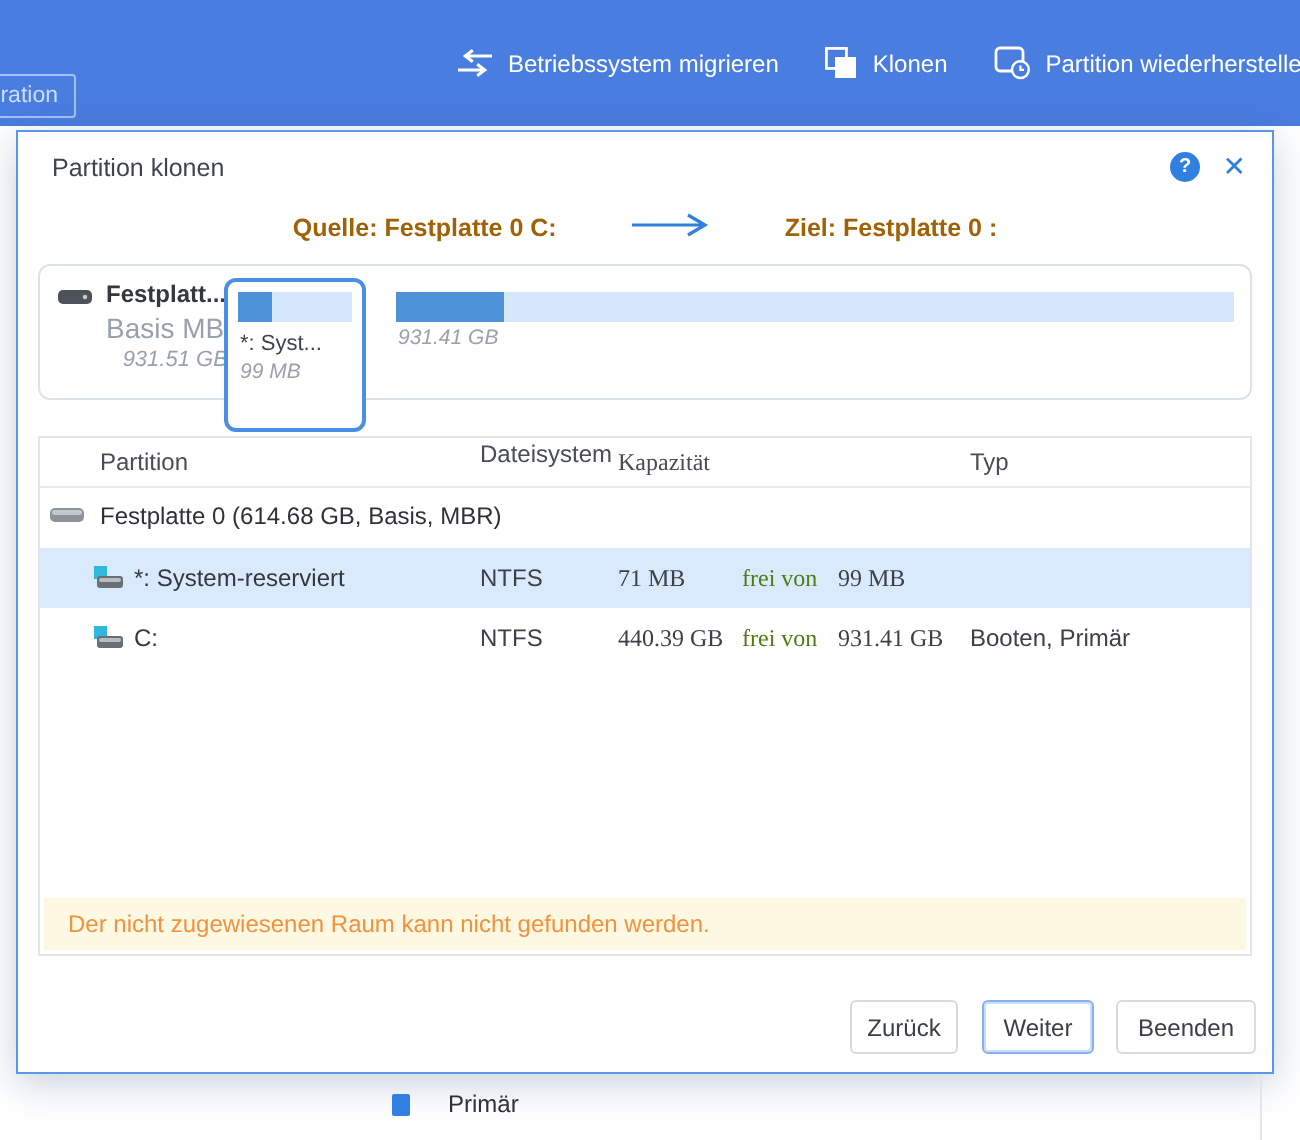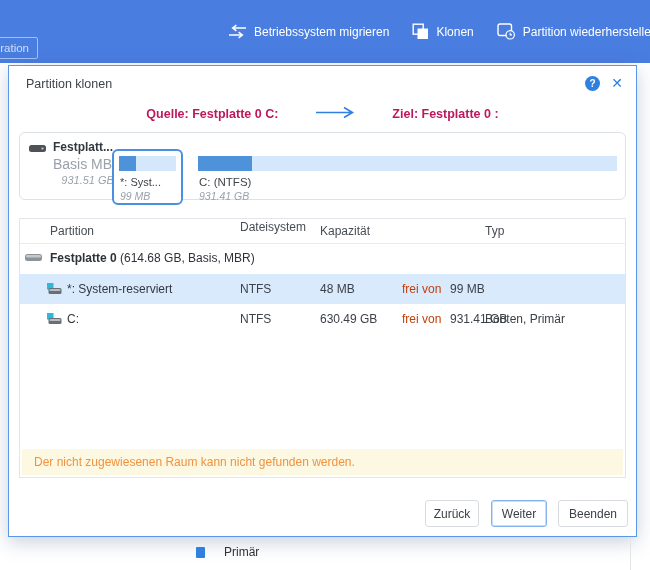--- a/index.html
+++ b/index.html
@@ -31,67 +31,67 @@
   .dlg-title { position:absolute; left:17px; top:11px; font-size:12.5px; color:#3f444c; }
   .help-btn { position:absolute; right:36px; top:10px; width:15px; height:15px;
               border-radius:50%; background:#2f80e0; color:#fff; font-size:10px;
               font-weight:bold; display:flex; align-items:center; justify-content:center;
               cursor:pointer; }
   .close-btn { position:absolute; right:13px; top:8px; color:#2f80e0; font-size:14px;
                font-weight:bold; cursor:pointer; line-height:18px; }
 
   .src-row { position:absolute; left:0; top:40px; width:100%; display:flex;
              align-items:center; justify-content:center; gap:36px; }
-  .src-row .lbl { font-weight:bold; font-size:12.5px; color:#be185d; }
+  .src-row .lbl { font-weight:bold; font-size:12.5px; color:#a16207; }
 
   
   .disk-panel { position:absolute; left:10px; top:66px; width:607px; height:68px;
                 border:1px solid #dde1e8; border-radius:6px; background:#fff; }
   .disk-info { position:absolute; left:9px; top:7px; display:flex; gap:7px; }
   .disk-info .txt .name { font-weight:bold; font-size:12px; color:#33383f; }
   .disk-info .txt .sub { font-size:14px; color:#9aa1ab; margin-top:2px; }
   .disk-info .txt .size { font-size:11px; color:#9aa1ab; font-style:italic; margin-top:2px;text-align:center; }
 
-  .part-block { position:absolute; top:16px; height:56px; border-radius:6px; }
+  .part-block { position:absolute; top:6px; height:77px; border-radius:6px; }
   .part-sel { left:92px; width:71px; border:2px solid #4a90e2; background:#fff; }
   .part-c   { left:170px; right:5px; }
   .pbar { height:15px; margin:5px 5px 0 5px; background:#d5e7fa; position:relative; }
   .part-c .pbar { margin:7px 3px 0 8px; }
   .pbar .fill { position:absolute; left:0; top:0; bottom:0; background:#4e92da; }
   .plabel { font-size:11px; color:#3f444c; margin:5px 0 0 6px; white-space:nowrap;
             overflow:hidden; }
   .part-c .plabel { margin-left:9px; font-size:11.5px; }
   .psize { font-size:10.5px; color:#9aa1ab; font-style:italic; margin:2px 0 0 6px; }
   .part-c .psize { margin-left:9px; }
 
   
   .ptable { position:absolute; left:10px; top:152px; width:607px; height:260px;
             border:1px solid #e2e5ea; background:#fff; }
   .col-fs { position:absolute; left:220px; }
-  .col-cap { position:absolute; left:300px; }
+  .col-cap { position:absolute; left:289px;font-family:Liberation Serif, serif; }
   .col-typ { position:absolute; left:465px; }
   .thead { position:absolute; left:0; top:0; right:0; height:25px;
            border-bottom:1px solid #e8ebef; color:#474c55; }
   .thead span { top:5px; }
   .th-part { position:absolute; left:30px; top:5px; }
 
   .disk-row { position:absolute; left:0; top:29px; right:0; height:24px; }
   .disk-row .dicon { position:absolute; left:5px; top:4px; }
   .disk-row .dtext { position:absolute; left:30px; top:3px; color:#2e3238; }
-  .disk-row .dtext b { font-weight:bold; }
+  .disk-row .dtext b { font-weight:normal; }
 
   .prow { position:absolute; left:0; right:0; height:30px; cursor:default; }
   .prow-1 { top:55px; background:#d9eafc; }
   .prow-2 { top:85px; }
   .prow .picon { position:absolute; left:27px; top:9px; }
   .prow .pname { position:absolute; left:47px; top:8px; color:#33383f; }
   .prow .col-fs, .prow .col-cap, .prow .col-typ { top:8px; }
   .cap-cell { display:flex; }
   .cap-cell .free { width:62px; }
-  .cap-cell .mid { width:48px; color:#c2410c;margin-left:20px; }
+  .cap-cell .mid { width:48px; color:#4d7c0f; }
 
   .warn { position:absolute; left:2px; right:2px; bottom:2px; height:26px;
           background:#fdf8e2; color:#f0923f; font-size:12px; line-height:26px;
           padding-left:12px; }
 
   
   .btn { position:absolute; top:434px; height:27px; background:#fff;
          border:1px solid #d8dce2; border-radius:3px; font-size:12px; color:#3b4048;
          display:flex; align-items:center; justify-content:center; cursor:pointer;
          font-family:inherit; }
@@ -189,21 +189,20 @@
           <div class="fill" style="width: 30%;"></div>
         </div>
         <div class="plabel">*: Syst...</div>
         <div class="psize">99 MB</div>
       </div>
 
       <div class="part-block part-c">
         <div class="pbar">
           <div class="fill" style="width: 13%;"></div>
         </div>
-        <div class="plabel">C:  (NTFS)</div>
         <div class="psize">931.41 GB</div>
       </div>
     </div>
 
     <div class="ptable">
       <div class="thead">
         <span class="th-part">Partition</span>
         <span class="col-fs" style="top:1px">Dateisystem</span>
         <span class="col-cap" style="top:5px">Kapazität</span>
         <span class="col-typ" style="top:5px">Typ</span>
@@ -225,38 +224,38 @@
         <span class="picon">
           <svg width="15" height="12" viewBox="0 0 15 12">
             <rect x="0" y="0" width="6.5" height="6.5" fill="#2fb8dc"></rect>
             <rect x="1.5" y="5" width="13" height="6" rx="1.5" fill="#6a6f76"></rect>
             <rect x="2.5" y="6" width="11" height="2" rx="1" fill="#b8bdc3"></rect>
           </svg>
         </span>
         <span class="pname">*: System-reserviert</span>
         <span class="col-fs">NTFS</span>
         <span class="col-cap cap-cell">
-          <span class="free">48 MB</span>
+          <span class="free">71 MB</span>
           <span class="mid">frei von</span>
           <span class="tot">99 MB</span>
         </span>
       </div>
 
       <div class="prow prow-2">
         <span class="picon">
           <svg width="15" height="12" viewBox="0 0 15 12">
             <rect x="0" y="0" width="6.5" height="6.5" fill="#2fb8dc"></rect>
             <rect x="1.5" y="5" width="13" height="6" rx="1.5" fill="#6a6f76"></rect>
             <rect x="2.5" y="6" width="11" height="2" rx="1" fill="#b8bdc3"></rect>
           </svg>
         </span>
         <span class="pname">C:</span>
         <span class="col-fs">NTFS</span>
         <span class="col-cap cap-cell">
-          <span class="free">630.49 GB</span>
+          <span class="free">440.39 GB</span>
           <span class="mid">frei von</span>
           <span class="tot">931.41 GB</span>
         </span>
         <span class="col-typ">Booten, Primär</span>
       </div>
 
       <div class="warn">Der nicht zugewiesenen Raum kann nicht gefunden werden.</div>
     </div>
 
     <button class="btn btn-back">Zurück</button>

